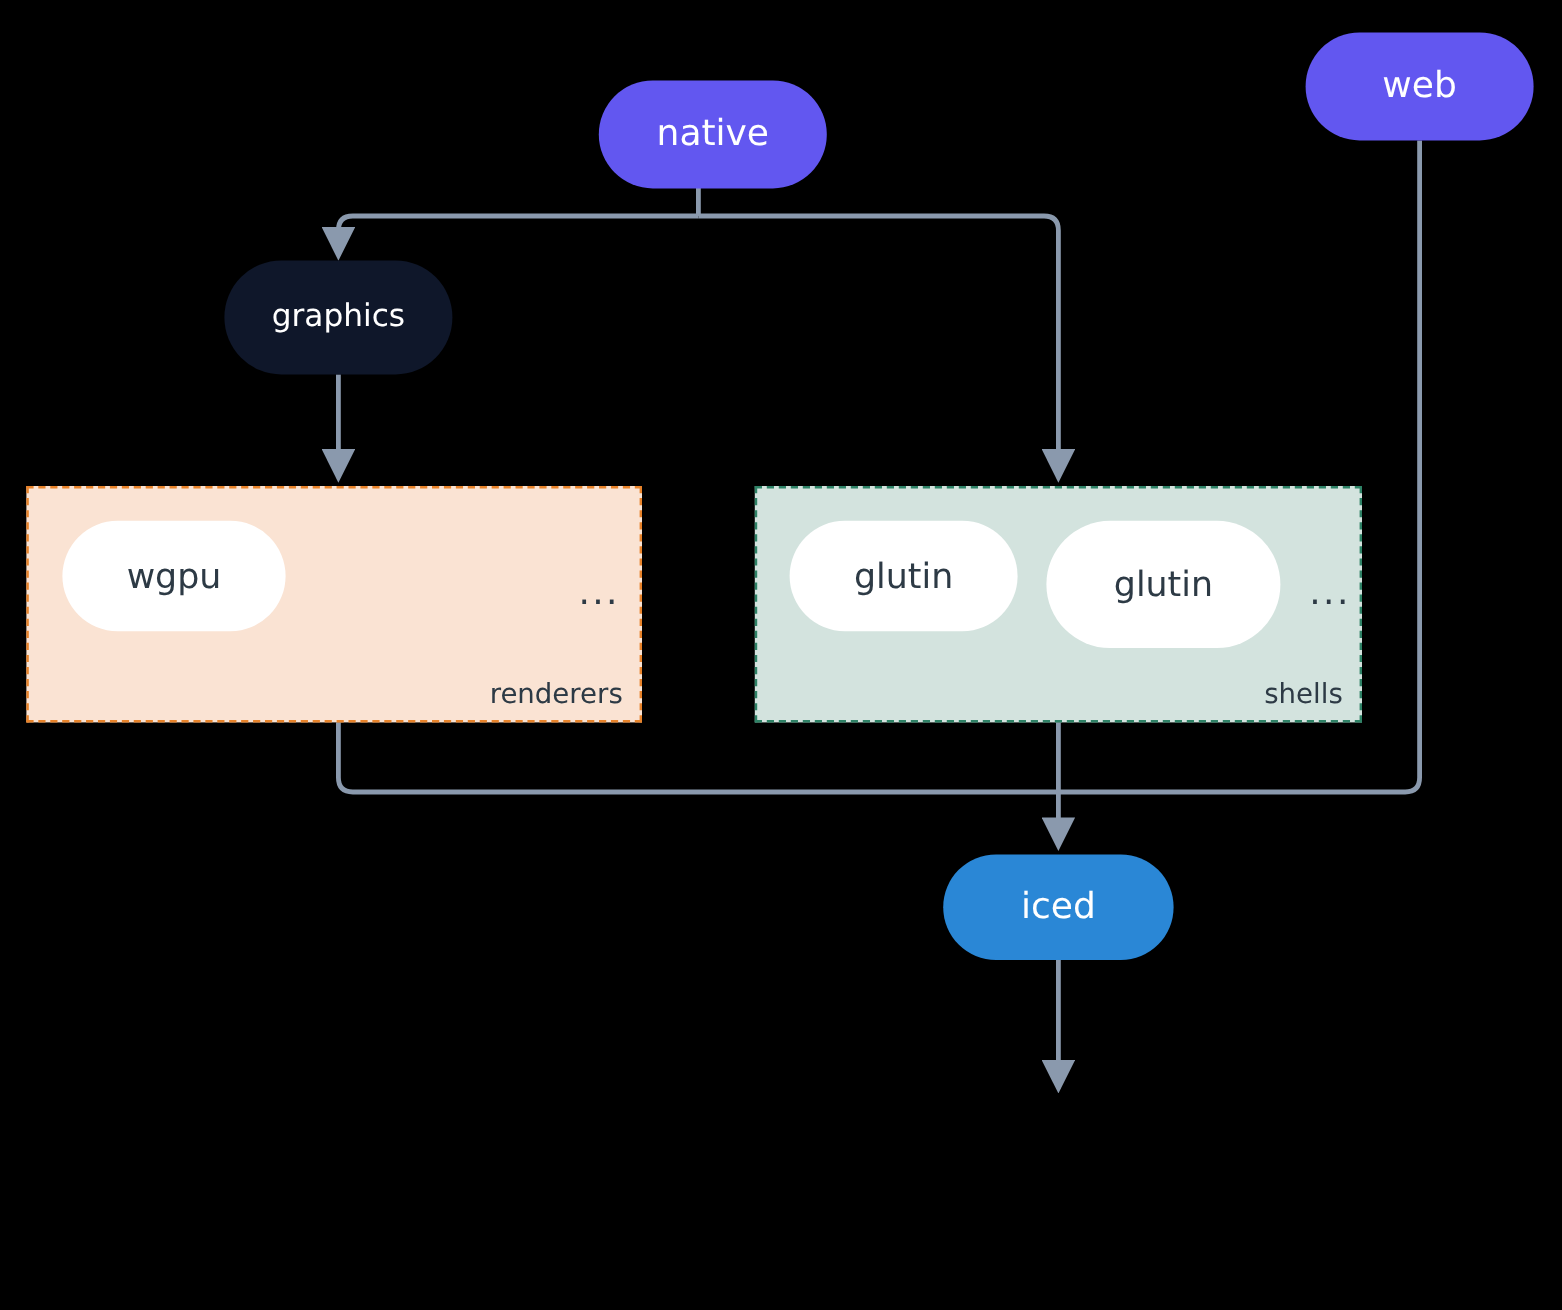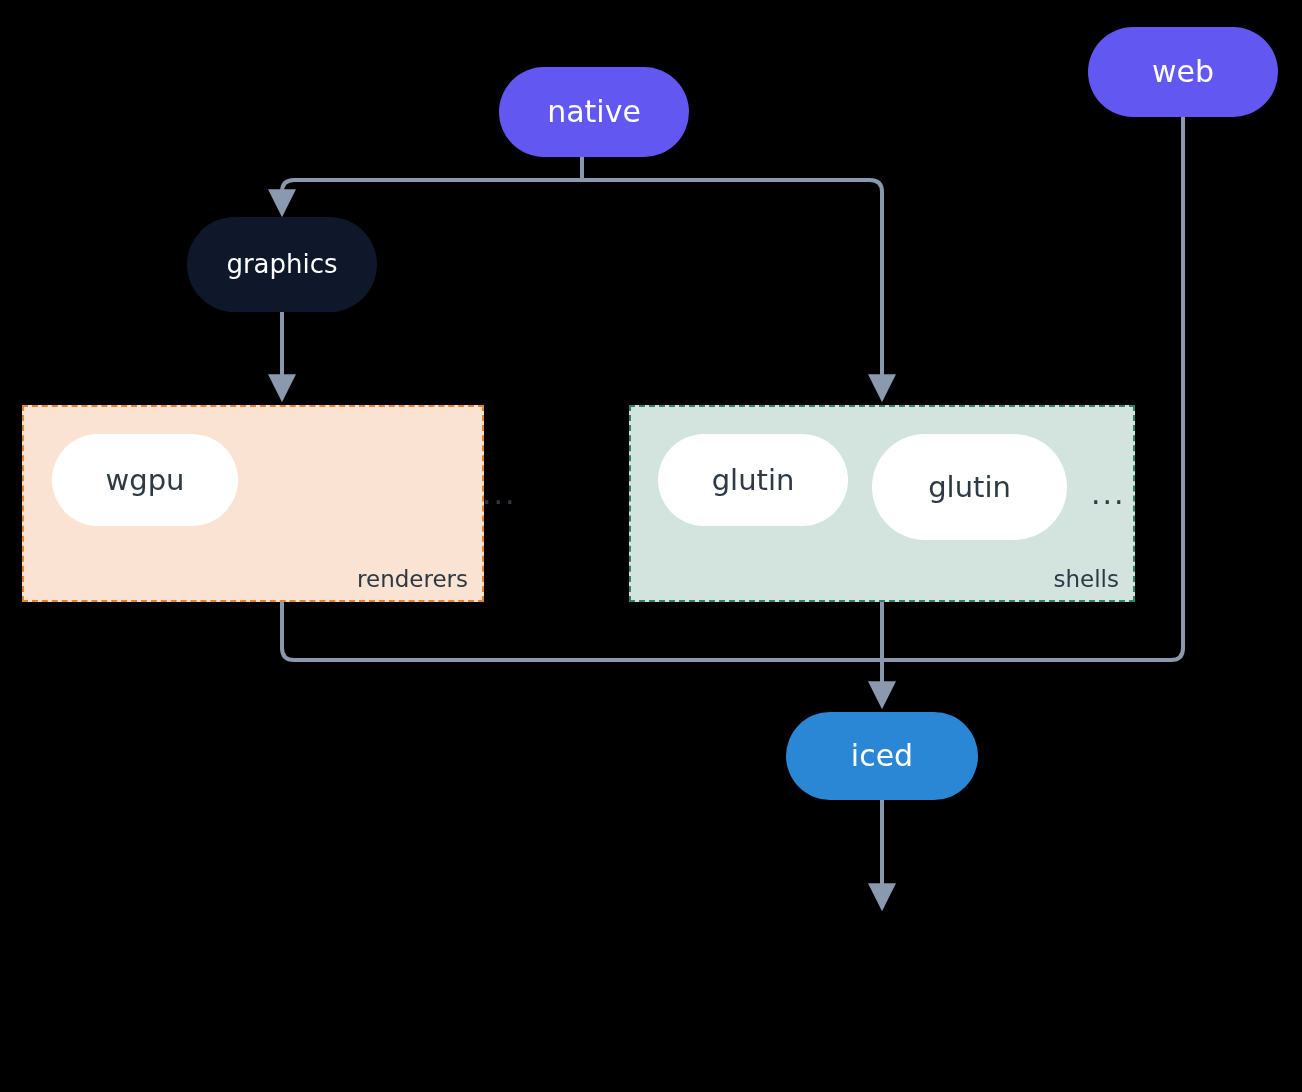--- a/index.html
+++ b/index.html
@@ -153,21 +153,21 @@
   </div>
 
   <div class="node pill-platform" style="left:1088px; top:27px; width:190px; height:90px;">
     <span>web</span>
   </div>
 
   <div class="node pill-graphics" style="left:187px; top:217px; width:190px; height:95px;">
     <span>graphics</span>
   </div>
 
-  <div class="group group-renderers" style="left:22px; top:405px; width:462px; height:197px;">
+  <div class="group group-renderers" style="left:22px; top:405px; width:513px; height:197px;">
 
     <div class="member-pill" style="left:28px; top:27px; width:186px; height:92px;">
       <span>wgpu</span>
     </div>
 
 
     <span class="ellipsis" style="left:458px; top:72px;">...</span>
 
     <span class="group-label">renderers</span>
   </div>

